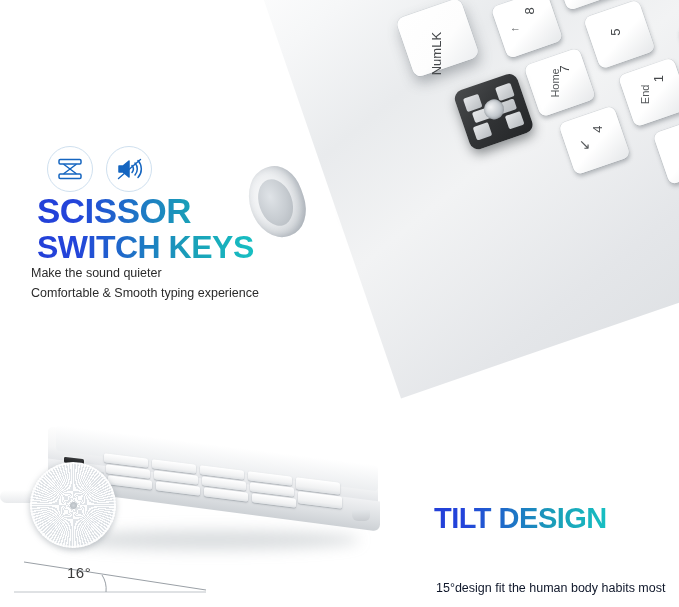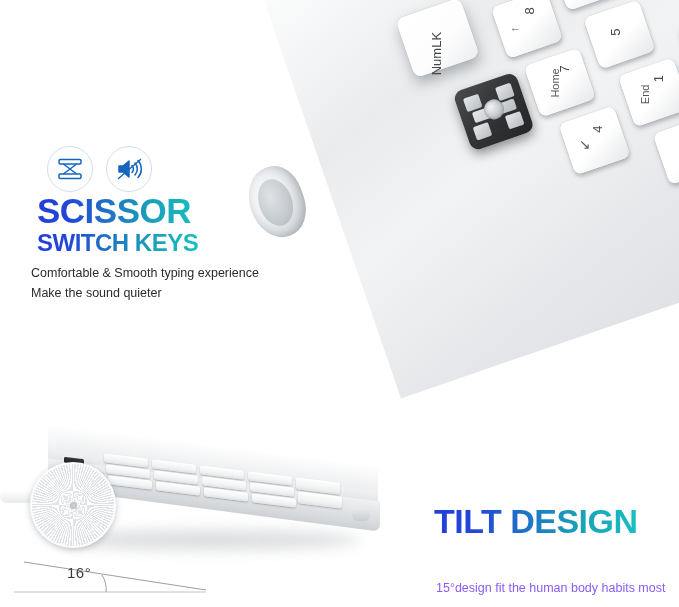--- a/index.html
+++ b/index.html
@@ -17,28 +17,28 @@
     font-weight:bold;
     letter-spacing:-0.5px;
     line-height:1.0;
     white-space:nowrap;
     background:linear-gradient(90deg,#2340d8 0%,#2344da 18%,#1f6ec8 42%,#1a9fb8 70%,#17bfc2 100%);
     -webkit-background-clip:text;background-clip:text;
     -webkit-text-fill-color:transparent;color:transparent;
   }
   #scissor-block{position:absolute;left:30px;top:193px;margin-left:7px;}
   .t-scissor{font-size:35px;}
-  .t-switch{font-size:24px;margin-top:3px;}
+  .t-switch{font-size:32px;margin-top:3px;}
   #scissor-body{position:absolute;left:31px;top:264px;font-size:12.5px;color:#2b2b2b;line-height:1.56;}
   #scissor-body div{white-space:nowrap;}
 
   #ergo-block{position:absolute;left:434px;top:503px;}
   .t-ergo{font-size:33px;}
-  .t-tilt{font-size:34px;margin-top:1px;}
-  #ergo-sub{position:absolute;left:436px;top:581px;font-size:12.5px;color:#8b5cf6;white-space:nowrap;}
+  .t-tilt{font-size:29px;margin-top:1px;}
+  #ergo-sub{position:absolute;left:436px;top:581px;font-size:12.5px;color:#0f172a;white-space:nowrap;}
 
   
   #icon-row{position:absolute;left:47px;top:146px;display:flex;gap:13px;}
   .icon-badge{width:44px;height:44px;border-radius:50%;border:1.3px solid #cfe0ef;
     display:flex;align-items:center;justify-content:center;background:#fff;}
 
   
   #angle-wrap{position:absolute;left:10px;top:556px;width:200px;height:44px;}
   #angle-label{position:absolute;left:57px;top:8px;font-size:15px;color:#3c3c3c;letter-spacing:0.5px;}
 
@@ -225,22 +225,22 @@
       </svg>
     </div>
   </div>
 
   <div id="scissor-block">
     <div class="feature-title t-scissor">SCISSOR</div>
     <div class="feature-title t-switch">SWITCH KEYS</div>
   </div>
 
   <div id="scissor-body">
+    <div>Make the sound quieter</div>
     <div>Comfortable &amp; Smooth typing experience</div>
-    <div>Make the sound quieter</div>
   </div>
 
   <div id="photo-bottom">
 
     <div class="sv-shadow" style="left:60px;top:96px;width:300px;height:20px;"></div>
 
     <div class="sv-cable"></div>
 
     <div class="sv-body"></div>
     <div class="sv-front"></div>

